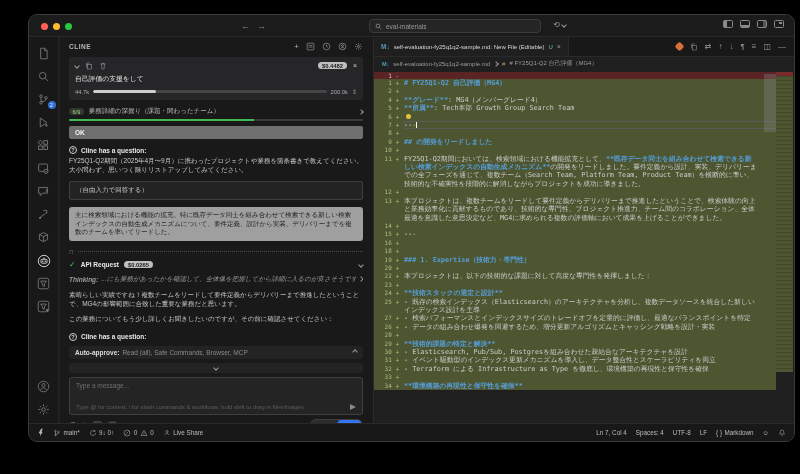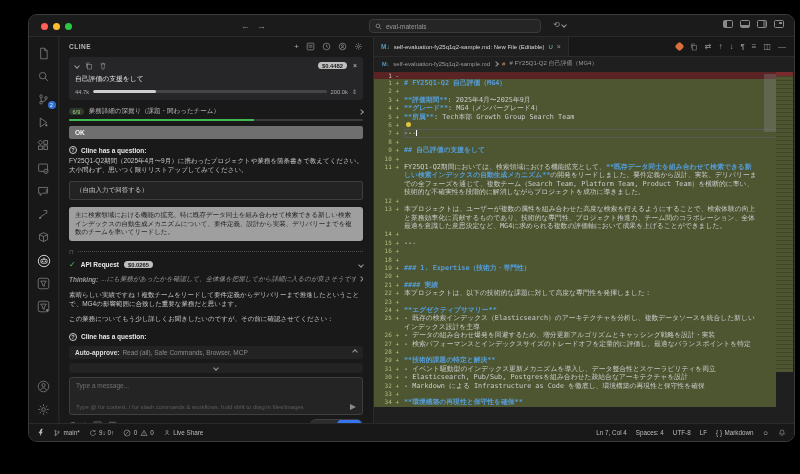--- a/index.html
+++ b/index.html
@@ -432,24 +432,20 @@
           </div>
           <div class="row add">
             <span class="gut">1 +</span>
             <div class="txt"><span class="mh"># FY25Q1-Q2 自己評価（MG4）</span></div>
           </div>
           <div class="row add">
             <span class="gut">2 +</span>
             <div class="txt">&nbsp;</div>
           </div>
           <div class="row add">
-            <span class="gut">3 +</span>
-            <div class="txt"><span class="mb">**評価期間**</span>: 2025年4月〜2025年9月</div>
-          </div>
-          <div class="row add">
             <span class="gut">4 +</span>
             <div class="txt"><span class="mb">**グレード**</span>: MG4（メンバーグレード4）</div>
           </div>
           <div class="row add">
             <span class="gut">5 +</span>
             <div class="txt"><span class="mb">**所属**</span>: Tech本部 Growth Group Search Team</div>
           </div>
           <div class="row add">
             <span class="gut">6 +</span>
             <div class="txt"><span class="bulb"></span></div>
@@ -457,37 +453,37 @@
           <div class="row add cur">
             <span class="gut">7 +</span>
             <div class="txt">---<span class="cursor"></span></div>
           </div>
           <div class="row add">
             <span class="gut">8 +</span>
             <div class="txt">&nbsp;</div>
           </div>
           <div class="row add">
             <span class="gut">9 +</span>
-            <div class="txt"><span class="mh">## 自己評価の支援をして</span></div>
+            <div class="txt"><span class="mh">## の開発をリードしました</span></div>
           </div>
           <div class="row add">
             <span class="gut">10 +</span>
             <div class="txt">&nbsp;</div>
           </div>
           <div class="row add">
             <span class="gut">11 +</span>
             <div class="txt">FY25Q1-Q2期間においては、検索領域における機能拡充として、<span class="mb">**既存データ同士を組み合わせて検索できる新しい検索インデックスの自動生成メカニズム**</span>の開発をリードしました。要件定義から設計、実装、デリバリーまでの全フェーズを通じて、複数チーム（Search Team, Platform Team, Product Team）を横断的に率い、技術的な不確実性を段階的に解消しながらプロジェクトを成功に導きました。</div>
           </div>
           <div class="row add">
             <span class="gut">12 +</span>
             <div class="txt">&nbsp;</div>
           </div>
           <div class="row add">
             <span class="gut">13 +</span>
-            <div class="txt">本プロジェクトは、ユーザーが複数の属性を組み合わせた高度な検索を行えるようにすることで、検索体験の向上と業務効率化に貢献するものであり、技術的な専門性、プロジェクト推進力、チーム間のコラボレーション、全体最適を意識した意思決定など、MG4に求められる複数の評価軸において成果を上げることができました。</div>
+            <div class="txt">本プロジェクトは、複数チームをリードして要件定義からデリバリーまで推進したということで、検索体験の向上と業務効率化に貢献するものであり、技術的な専門性、プロジェクト推進力、チーム間のコラボレーション、全体最適を意識した意思決定など、MG4に求められる複数の評価軸において成果を上げることができました。</div>
           </div>
           <div class="row add">
             <span class="gut">14 +</span>
             <div class="txt">&nbsp;</div>
           </div>
           <div class="row add">
             <span class="gut">15 +</span>
             <div class="txt">---</div>
           </div>
           <div class="row add">
@@ -500,66 +496,62 @@
           </div>
           <div class="row add">
             <span class="gut">19 +</span>
             <div class="txt"><span class="mh">### 1. Expertise（技術力・専門性）</span></div>
           </div>
           <div class="row add">
             <span class="gut">20 +</span>
             <div class="txt">&nbsp;</div>
           </div>
           <div class="row add">
-            <span class="gut">21 +</span>
-            <div class="txt"><span class="mh">#### 実績</span></div>
-          </div>
-          <div class="row add">
             <span class="gut">22 +</span>
             <div class="txt">本プロジェクトは、以下の技術的な課題に対して高度な専門性を発揮しました：</div>
           </div>
           <div class="row add">
             <span class="gut">23 +</span>
             <div class="txt">&nbsp;</div>
           </div>
           <div class="row add">
             <span class="gut">24 +</span>
-            <div class="txt"><span class="mb">**エグゼクティブサマリー**</span></div>
+            <div class="txt"><span class="mb">**技術スタックの選定と設計**</span></div>
           </div>
           <div class="row add">
             <span class="gut">25 +</span>
             <div class="txt">- 既存の検索インデックス（Elasticsearch）のアーキテクチャを分析し、複数データソースを統合した新しいインデックス設計を主導</div>
           </div>
           <div class="row add">
+            <span class="gut">27 +</span>
+            <div class="txt">- 検索パフォーマンスとインデックスサイズのトレードオフを定量的に評価し、最適なバランスポイントを特定</div>
+          </div>
+          <div class="row add">
             <span class="gut">26 +</span>
             <div class="txt">- データの組み合わせ爆発を回避するため、増分更新アルゴリズムとキャッシング戦略を設計・実装</div>
           </div>
           <div class="row add">
-            <span class="gut">27 +</span>
-            <div class="txt">- 検索パフォーマンスとインデックスサイズのトレードオフを定量的に評価し、最適なバランスポイントを特定</div>
-          </div>
-          <div class="row add">
             <span class="gut">28 +</span>
             <div class="txt">&nbsp;</div>
           </div>
           <div class="row add">
             <span class="gut">29 +</span>
             <div class="txt"><span class="mb">**技術的課題の特定と解決**</span></div>
           </div>
           <div class="row add">
+            <span class="gut">30 +</span>
+            <div class="txt">- Elasticsearch, Pub/Sub, Postgresを組み合わせた疎結合なアーキテクチャを設計</div>
+          </div>
+          <div class="row add">
             <span class="gut">31 +</span>
             <div class="txt">- イベント駆動型のインデックス更新メカニズムを導入し、データ整合性とスケーラビリティを両立</div>
           </div>
           <div class="row add">
-            <span class="gut">30 +</span>
-            <div class="txt">- Elasticsearch, Pub/Sub, Postgresを組み合わせた疎結合なアーキテクチャを設計</div>
-          </div>
-          <div class="row add">
             <span class="gut">32 +</span>
-            <div class="txt">- Markdown による Infrastructure as Code を徹底し、環境構築の再現性と保守性を確保</div>
+            <div class="txt">- Terraform による Infrastructure as Type を徹底し、環境構築の再現性と保守性を確保</div>
           </div>
           <div class="row add">
             <span class="gut">33 +</span>
             <div class="txt">&nbsp;</div>
           </div>
           <div class="row add">
             <span class="gut">34 +</span>
             <div class="txt"><span class="mb">**環境構築の再現性と保守性を確保**</span></div>
           </div>
         </div>

